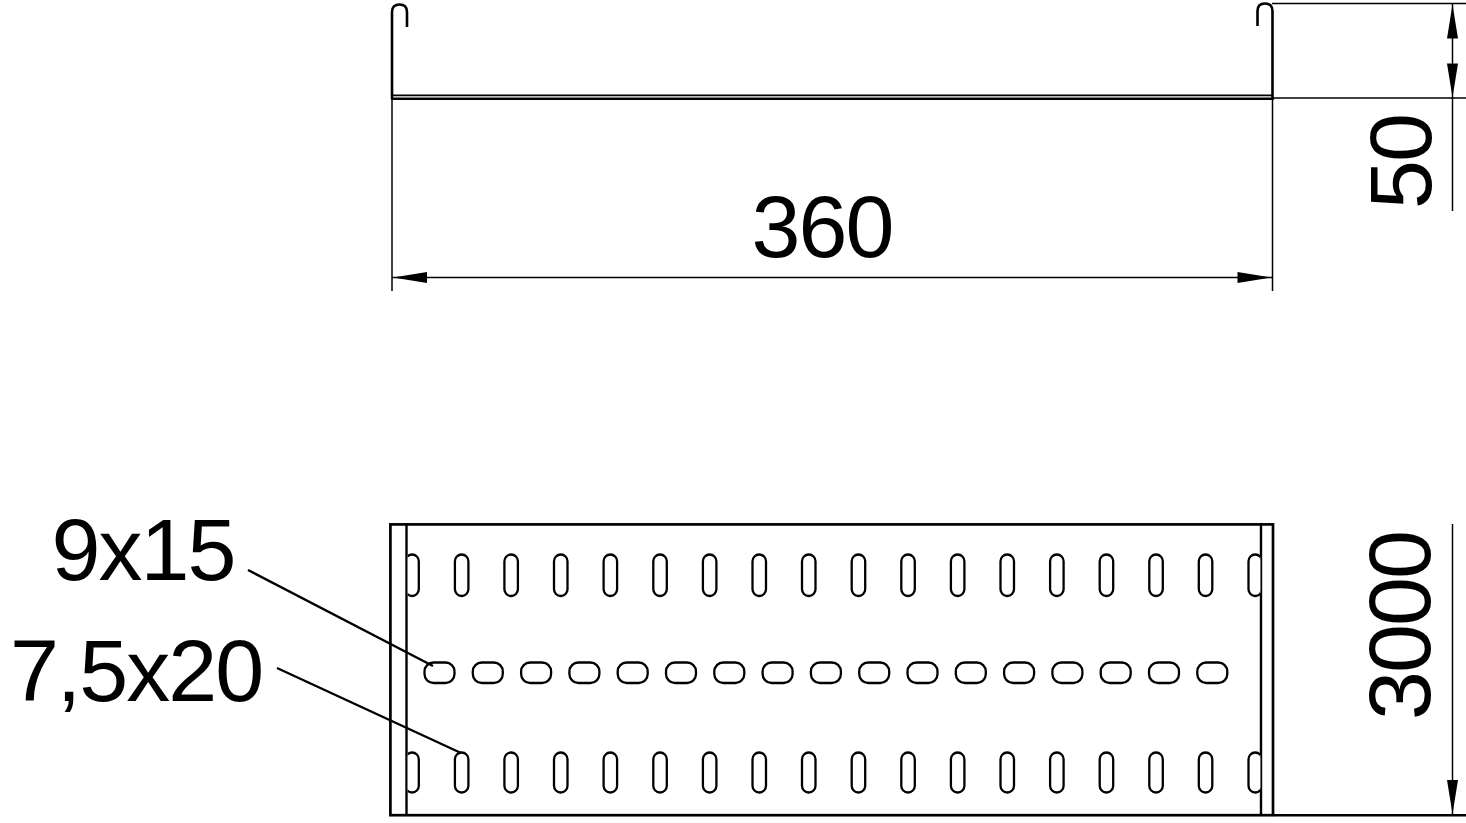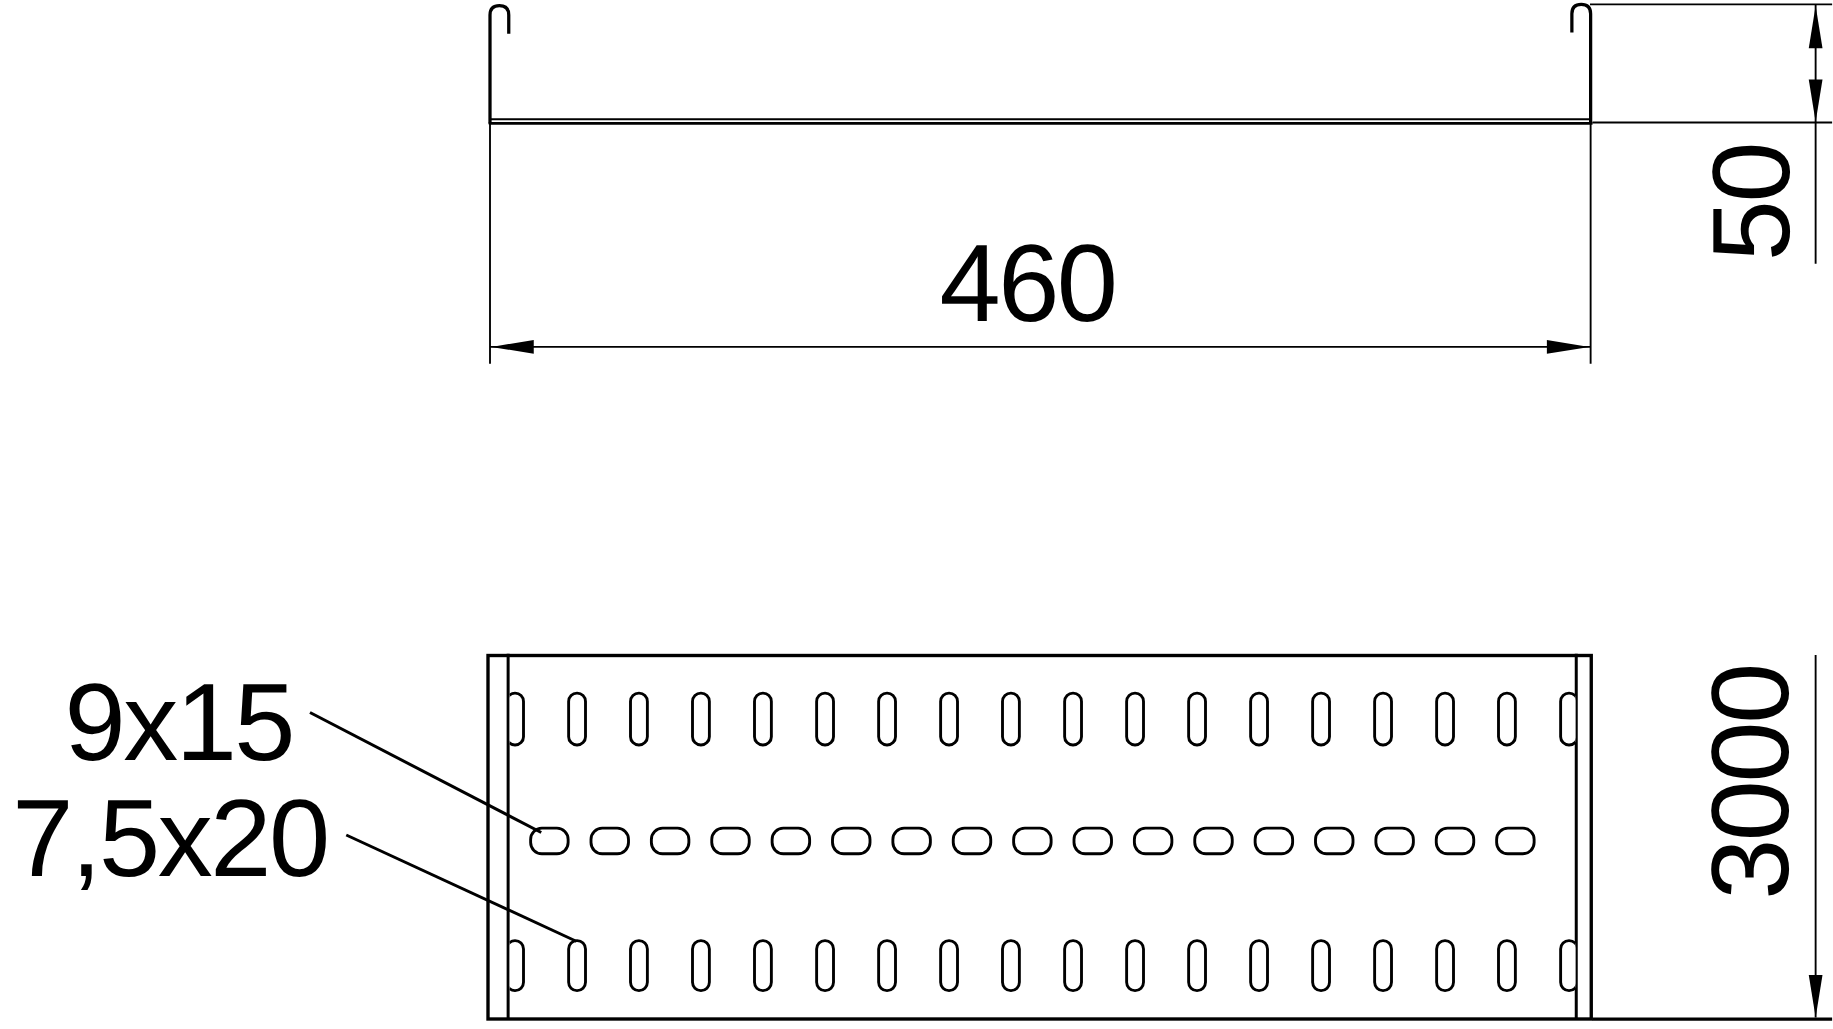--- a/index.html
+++ b/index.html
@@ -19,21 +19,21 @@
     line-height:1;
     color:#000;
     white-space:nowrap;
     user-select:none;
   }
   .rot{transform:rotate(-90deg);transform-origin:center center;}
   
   #t-750  {left:702px; top:181px; width:240px; height:92px;}
   #t-50   {left:1331px;top:116px; width:140px; height:92px;}
   #t-3000 {left:1280px;top:580px; width:240px; height:92px;}
-  #t-9x15 {left:23px;  top:532px; width:240px; height:92px;}
+  #t-9x15 {left:23px;  top:504px; width:240px; height:92px;}
   #t-75x20{left:-9px;  top:625px; width:290px; height:92px;}
 </style>
 </head>
 <body>
 
 <div class="canvas">
 
   <svg width="1466" height="823" viewBox="0 0 1466 823">
     <defs>
       <clipPath id="slotClip">
@@ -134,21 +134,21 @@
       <line x1="1452.5" y1="524" x2="1452.5" y2="814" stroke-width="1.5"></line>
       <polygon stroke="none" fill="#000" points="1452.5,814 1447,780 1458,780"></polygon>
     </g>
 
     <g stroke="#000">
       <line x1="248" y1="570" x2="433" y2="666" stroke-width="2.4"></line>
       <line x1="277" y1="668" x2="461" y2="753" stroke-width="2.4"></line>
     </g>
   </svg>
 
-  <div id="t-750" class="dim-text">460</div>
+  <div id="t-750" class="dim-text">360</div>
 
   <div id="t-50" class="dim-text rot">50</div>
 
   <div id="t-3000" class="dim-text rot">3000</div>
 
   <div id="t-9x15" class="dim-text">9x15</div>
 
   <div id="t-75x20" class="dim-text">7,5x20</div>
 </div>
 

